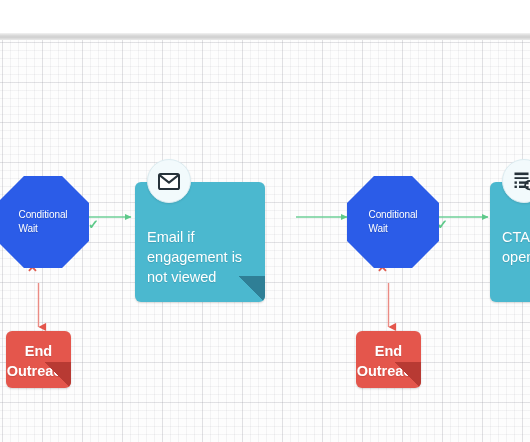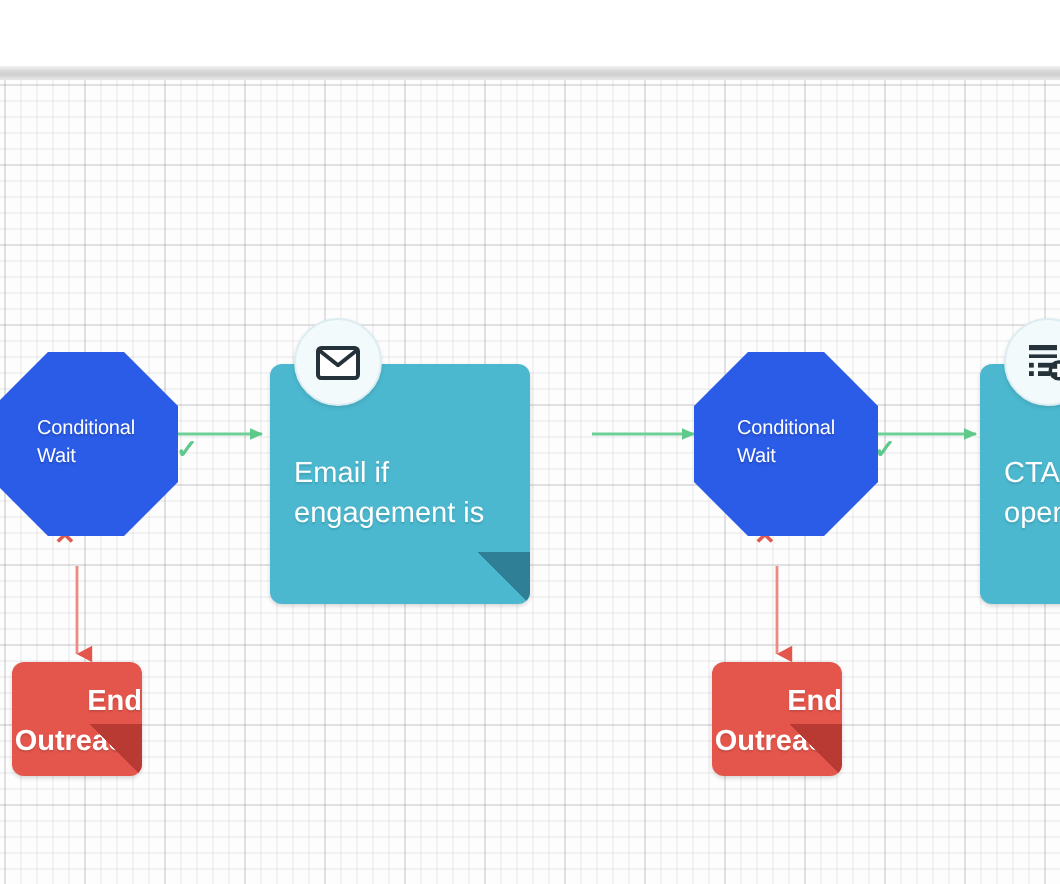--- a/index.html
+++ b/index.html
@@ -139,21 +139,21 @@
     border: 1px solid #dcecf1;
     display: flex;
     align-items: center;
     justify-content: center;
     box-shadow: 0 1px 2px rgba(0,0,0,0.10);
   }
 
   
   .card.red .card-title {
     left: 0; right: 0;
-    text-align: right;
+    text-align: center;
     font-weight: 700;
     font-size: 14.5px;
   }
 </style>
 </head>
 <body>
 
 <div id="app">
 
   <div id="top-strip"></div>
@@ -190,20 +190,21 @@
     <div class="octagon" style="left:-3px; top:136px;">
       <div class="octagon-inner">
         <div>Conditional</div>
         <div>Wait</div>
       </div>
     </div>
 
     <div class="card teal" style="left:135px; top:142px; width:130px; height:120px;">
       <div class="card-title" style="left:12px; top:45px; right:12px;">
         <div>Email if engagement is</div>
+        <div>not viewed</div>
       </div>
       <div class="fold"></div>
     </div>
     <div class="badge" style="left:147px; top:119px;">
       <svg width="22" height="17" viewBox="0 0 22 17">
         <rect x="1" y="1" width="20" height="15" rx="1.6" ry="1.6" fill="#ffffff" stroke="#26323a" stroke-width="2"></rect>
         <path d="M2.2,2.6 L11,9.6 L19.8,2.6" fill="none" stroke="#26323a" stroke-width="2" stroke-linecap="round" stroke-linejoin="round"></path>
       </svg>
     </div>
 

